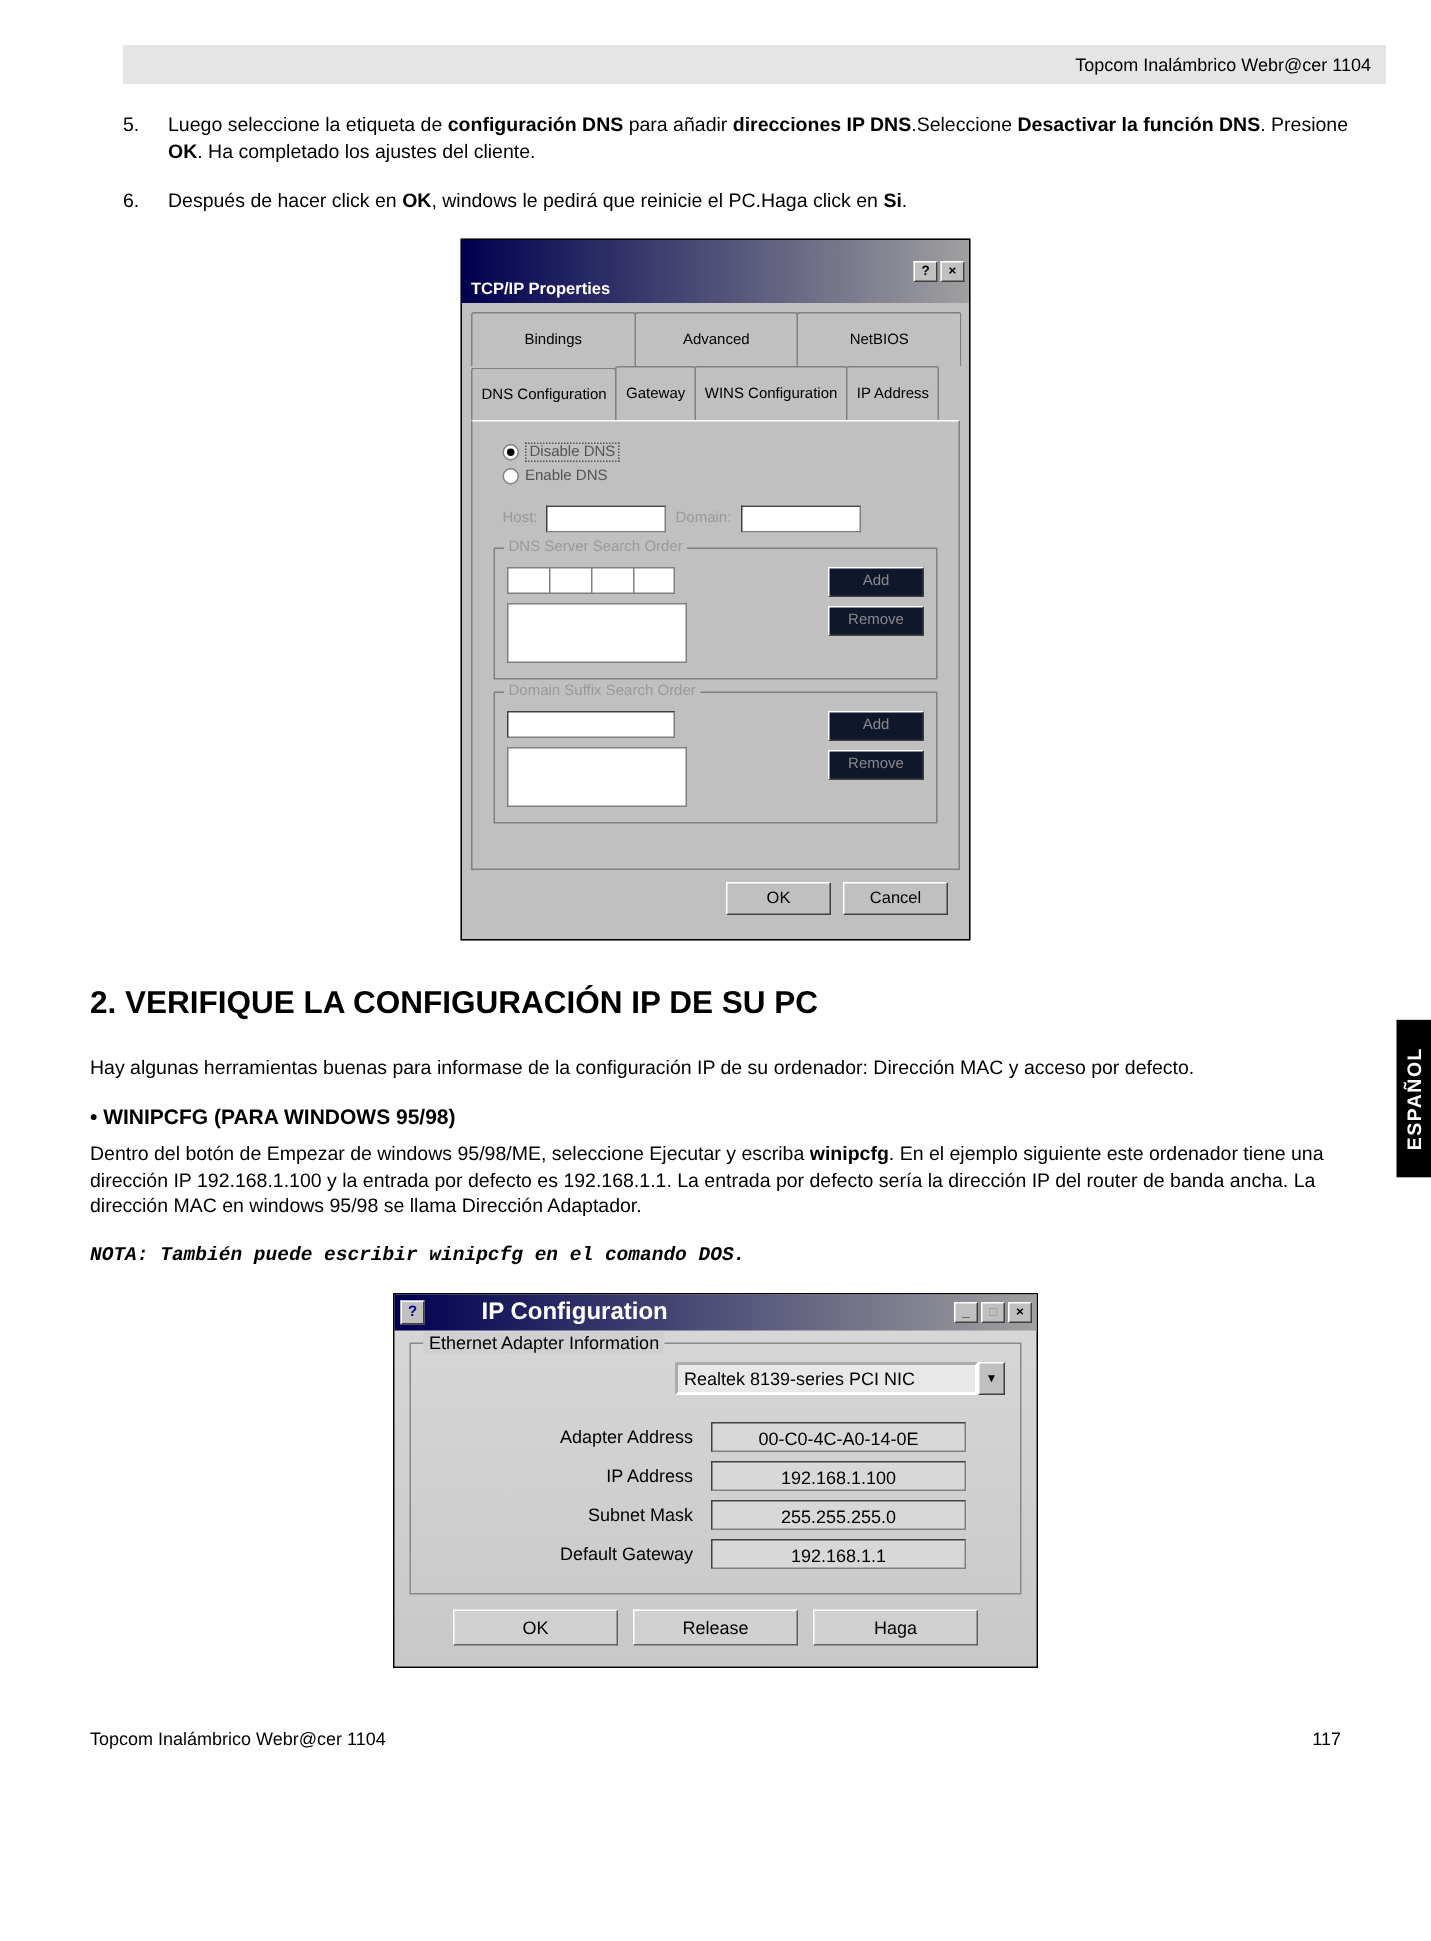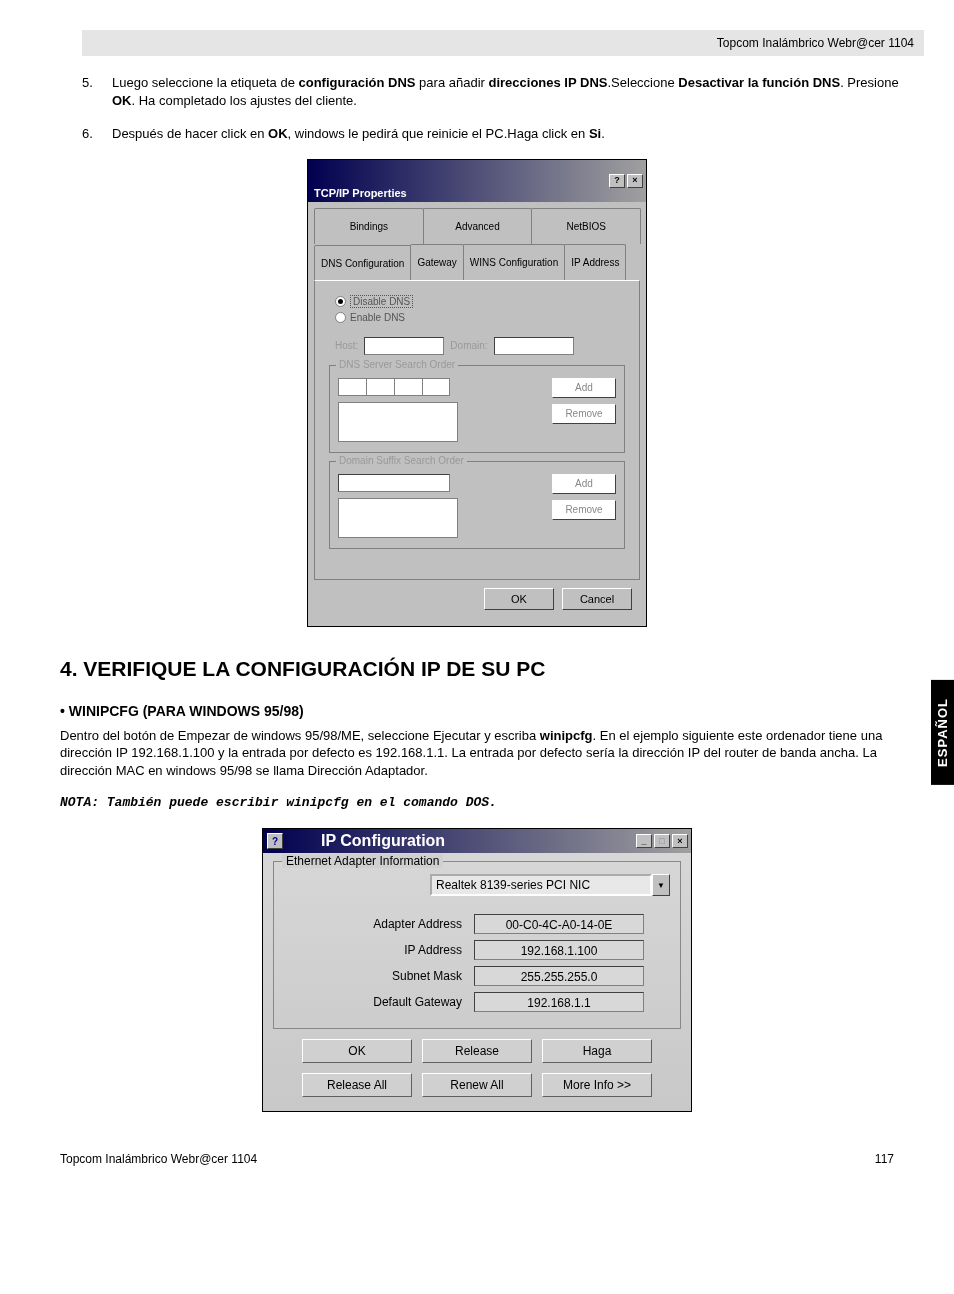--- a/index.html
+++ b/index.html
@@ -89,21 +89,21 @@
   .groupbox { border:1px solid #808080; margin: 8px 4px; padding: 12px 8px 10px 8px; position:relative; }
   .groupbox .glabel { position:absolute; top:-7px; left:6px; background:#c0c0c0; padding:0 3px; font-size:10px; color:#999;}
   .grp-row { display:flex; gap:10px; align-items:flex-start; }
   .ip-boxes { display:flex; gap:0; }
   .ip-seg { width:28px; height:18px; background:#fff; border:1px solid #808080; border-right:none;}
   .ip-seg:last-child { border-right:1px solid #808080; }
   .list-box { width:120px; height:40px; background:#fff; border:1px solid #808080; margin-top:6px;}
   .btncol { display:flex; flex-direction:column; gap:6px; margin-left:auto;}
   .btn95 {
     width:64px; height:20px;
-    background:#ffffff;
+    background:#0f172a;
     border:1px solid #fff;
     border-right-color:#404040; border-bottom-color:#404040;
     font-size:10px; color:#888;
     display:flex; align-items:center; justify-content:center;
   }
   .dlg-bottom { display:flex; justify-content:flex-end; gap:8px; padding: 8px 8px 10px 0; }
   .btn95b {
     width:70px; height:22px;
     background:#c0c0c0;
     border:1px solid #fff;
@@ -131,21 +131,21 @@
   .titlebar2 .qicon {
     width:16px; height:16px; background:#c0c0c0; border:1px solid #fff;
     border-right-color:#404040; border-bottom-color:#404040;
     margin-right:4px; font-size:10px; color:#008; display:flex;align-items:center;justify-content:center;
   }
   .titlebar2 .ttxt { flex:1; font-size:16px;margin-left:34px;}
   .d2body { padding:8px 10px 10px 10px; }
   .fieldset2 { border:1px solid #888; padding:12px 10px 10px 10px; position:relative; margin-bottom:10px;}
   .fieldset2 .fslabel { position:absolute; top:-8px; left:8px; background:#d0d0d0; padding:0 4px; font-size:12px;}
   .combo {
-    display:flex; margin-left:auto; width:240px; margin-bottom:12px;
+    display:flex; margin-left:auto; width:220px; margin-bottom:12px;
   }
   .combo-in { flex:1; height:22px; background:#e8e8e8; border:2px inset #fff; font-size:12px; padding:2px 4px;}
   .combo-btn { width:18px; height:22px; background:#c0c0c0; border:1px solid #fff; border-right-color:#404040;border-bottom-color:#404040; display:flex;align-items:center;justify-content:center; font-size:8px;}
   .info-row { display:flex; align-items:center; margin:6px 0; }
   .info-label { width:190px; text-align:right; padding-right:12px; font-size:12px;}
   .info-val { width:170px; height:20px; border:1px solid #808080; border-top-color:#404040; border-left-color:#404040; background:#d8d8d8; text-align:center; padding-top:3px; font-size:12px;}
   .btnrow2 { display:flex; gap:10px; justify-content:center; margin:10px 0 4px 0;}
   .btn2 {
     width:110px; height:24px; background:#d0d0d0;
     border:1px solid #fff; border-right-color:#606060; border-bottom-color:#606060;
@@ -250,21 +250,22 @@
           </div>
         </div>
       </div>
       <div class="dlg-bottom">
         <div class="btn95b">OK</div>
         <div class="btn95b">Cancel</div>
       </div>
     </div>
   </div>
 
-  <h2 class="section">4. VERIFIQUE LA CONFIGURACIÓN IP DE SU PC</h2>
+  <h2 class="section">2. VERIFIQUE LA CONFIGURACIÓN IP DE SU PC</h2>
+  <p class="para">Hay algunas herramientas buenas para informase de la configuración IP de su ordenador: Dirección MAC y acceso por defecto.</p>
   <h3 class="sub">• WINIPCFG (PARA WINDOWS 95/98)</h3>
   <p class="para">
     <span>Dentro del botón de Empezar de windows 95/98/ME, seleccione Ejecutar y escriba </span><span class="bold">winipcfg</span><span>. En el ejemplo siguiente este ordenador tiene una dirección IP 192.168.1.100 y la entrada por defecto es 192.168.1.1. La entrada por defecto sería la dirección IP del router de banda ancha. La dirección MAC en windows 95/98 se llama Dirección Adaptador.</span>
   </p>
   <p class="note">NOTA: También puede escribir winipcfg en el comando DOS.</p>
 
   <div class="dialog2">
     <div class="titlebar2">
       <span class="qicon">?</span>
       <span class="ttxt">IP Configuration</span>
@@ -296,25 +297,20 @@
         <div class="info-row">
           <div class="info-label">Default Gateway</div>
           <div class="info-val">192.168.1.1</div>
         </div>
       </div>
       <div class="btnrow2">
         <div class="btn2">OK</div>
         <div class="btn2">Release</div>
         <div class="btn2">Haga</div>
       </div>
-      <div class="btnrow2">
-        <div class="btn2">Release All</div>
-        <div class="btn2">Renew All</div>
-        <div class="btn2">More Info &gt;&gt;</div>
-      </div>
     </div>
   </div>
 
   <div class="side-tab">ESPAÑOL</div>
 
   <div class="footer">
     <span>Topcom Inalámbrico Webr@cer 1104</span>
     <span>117</span>
   </div>
 

